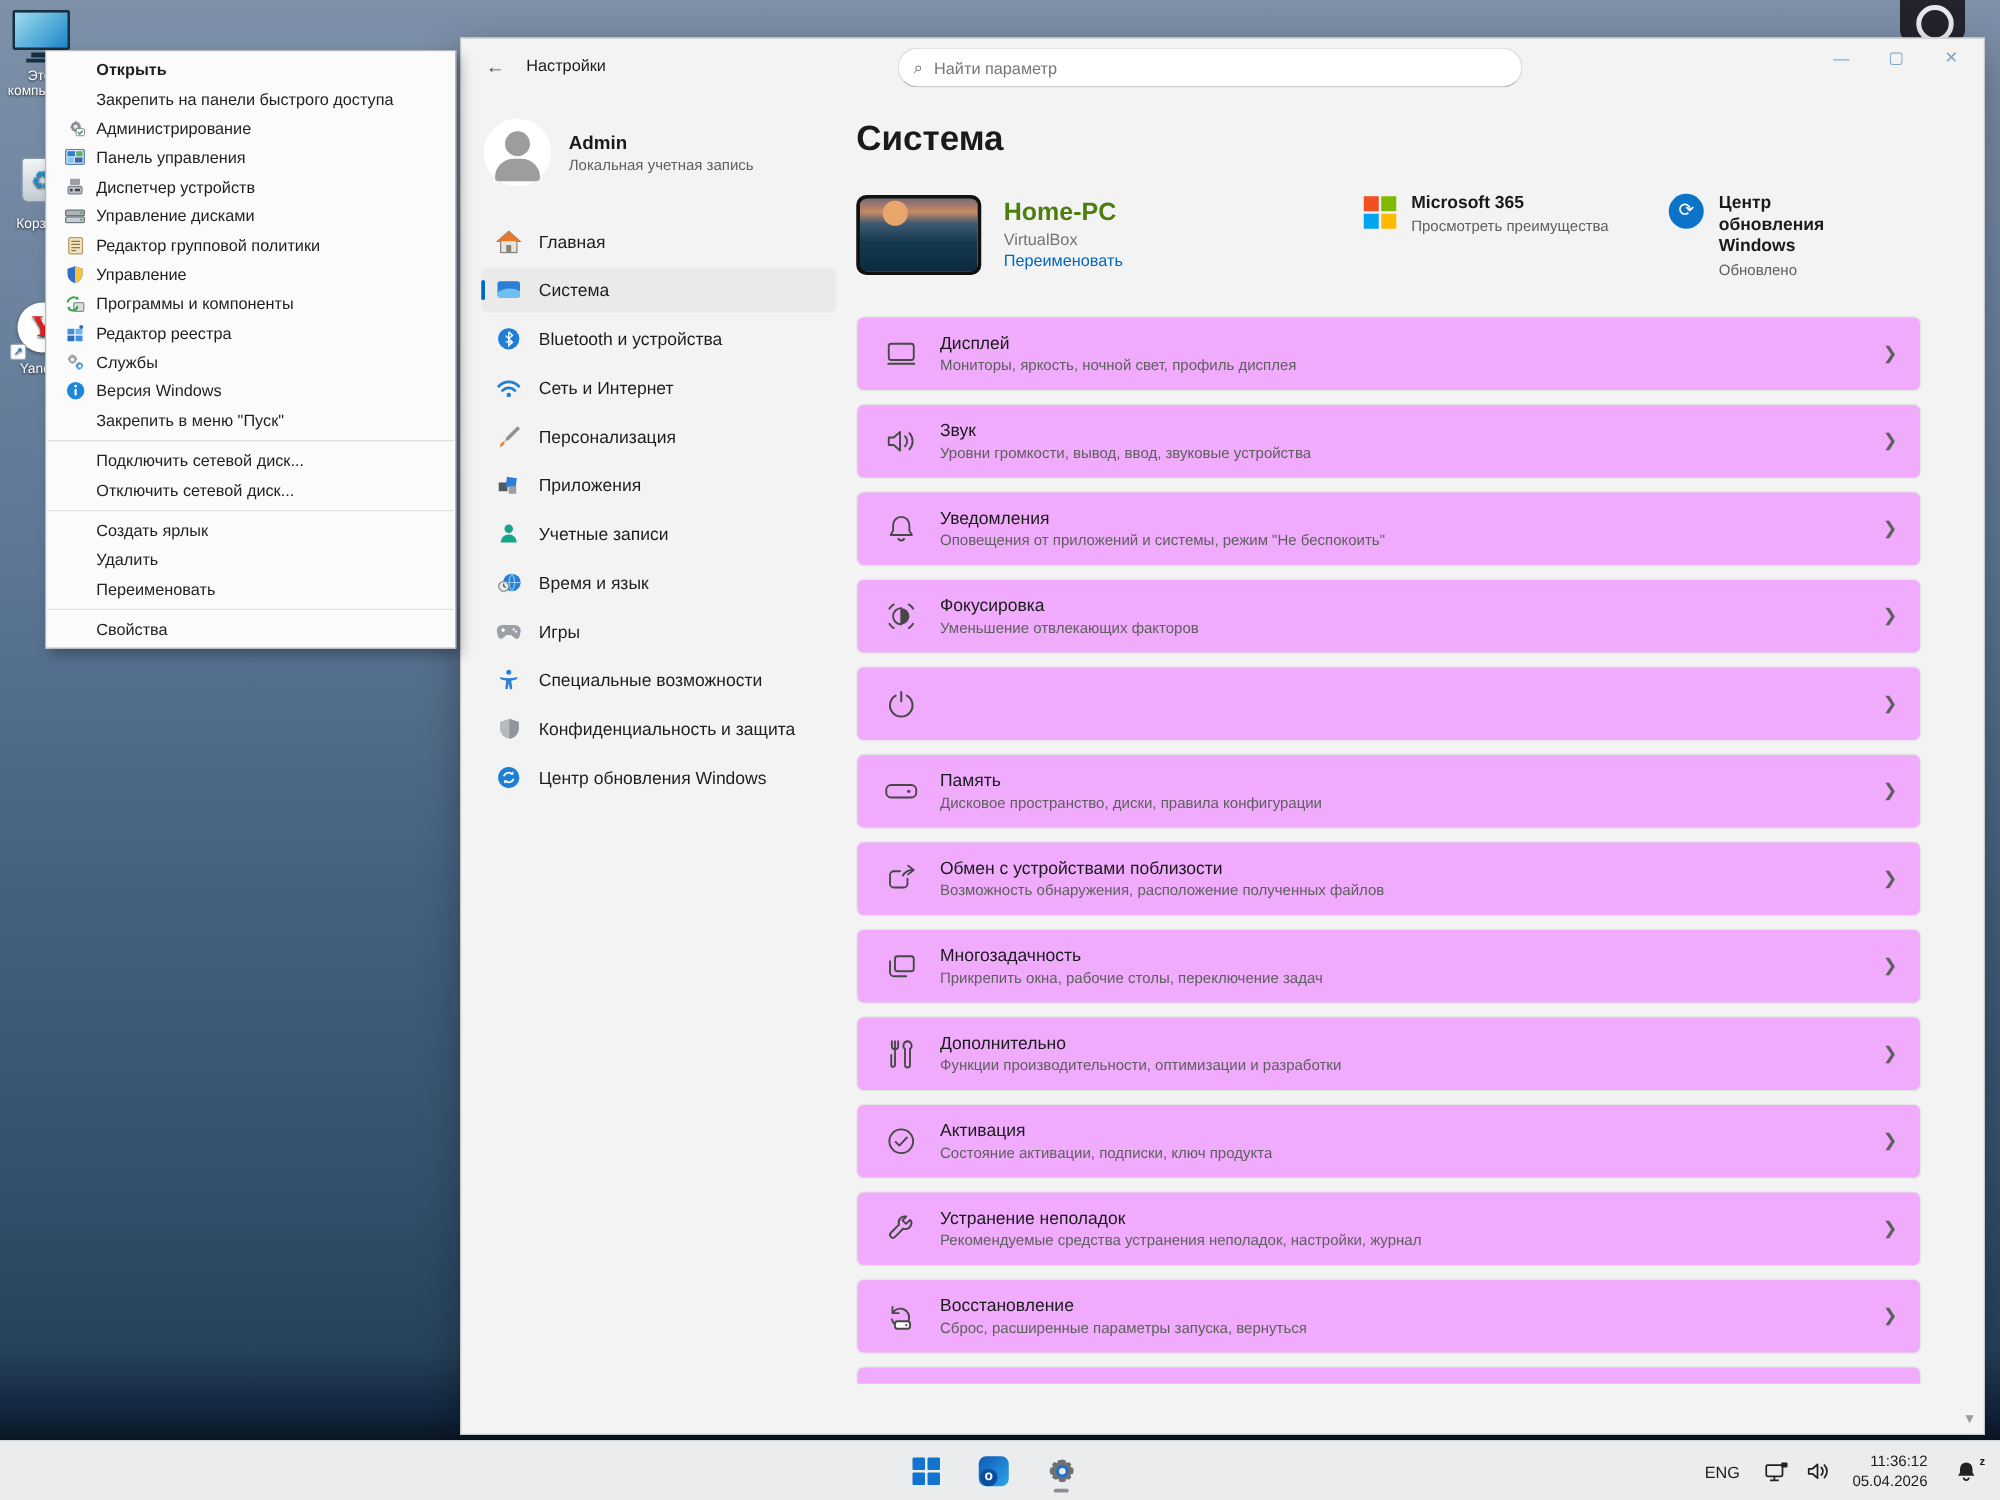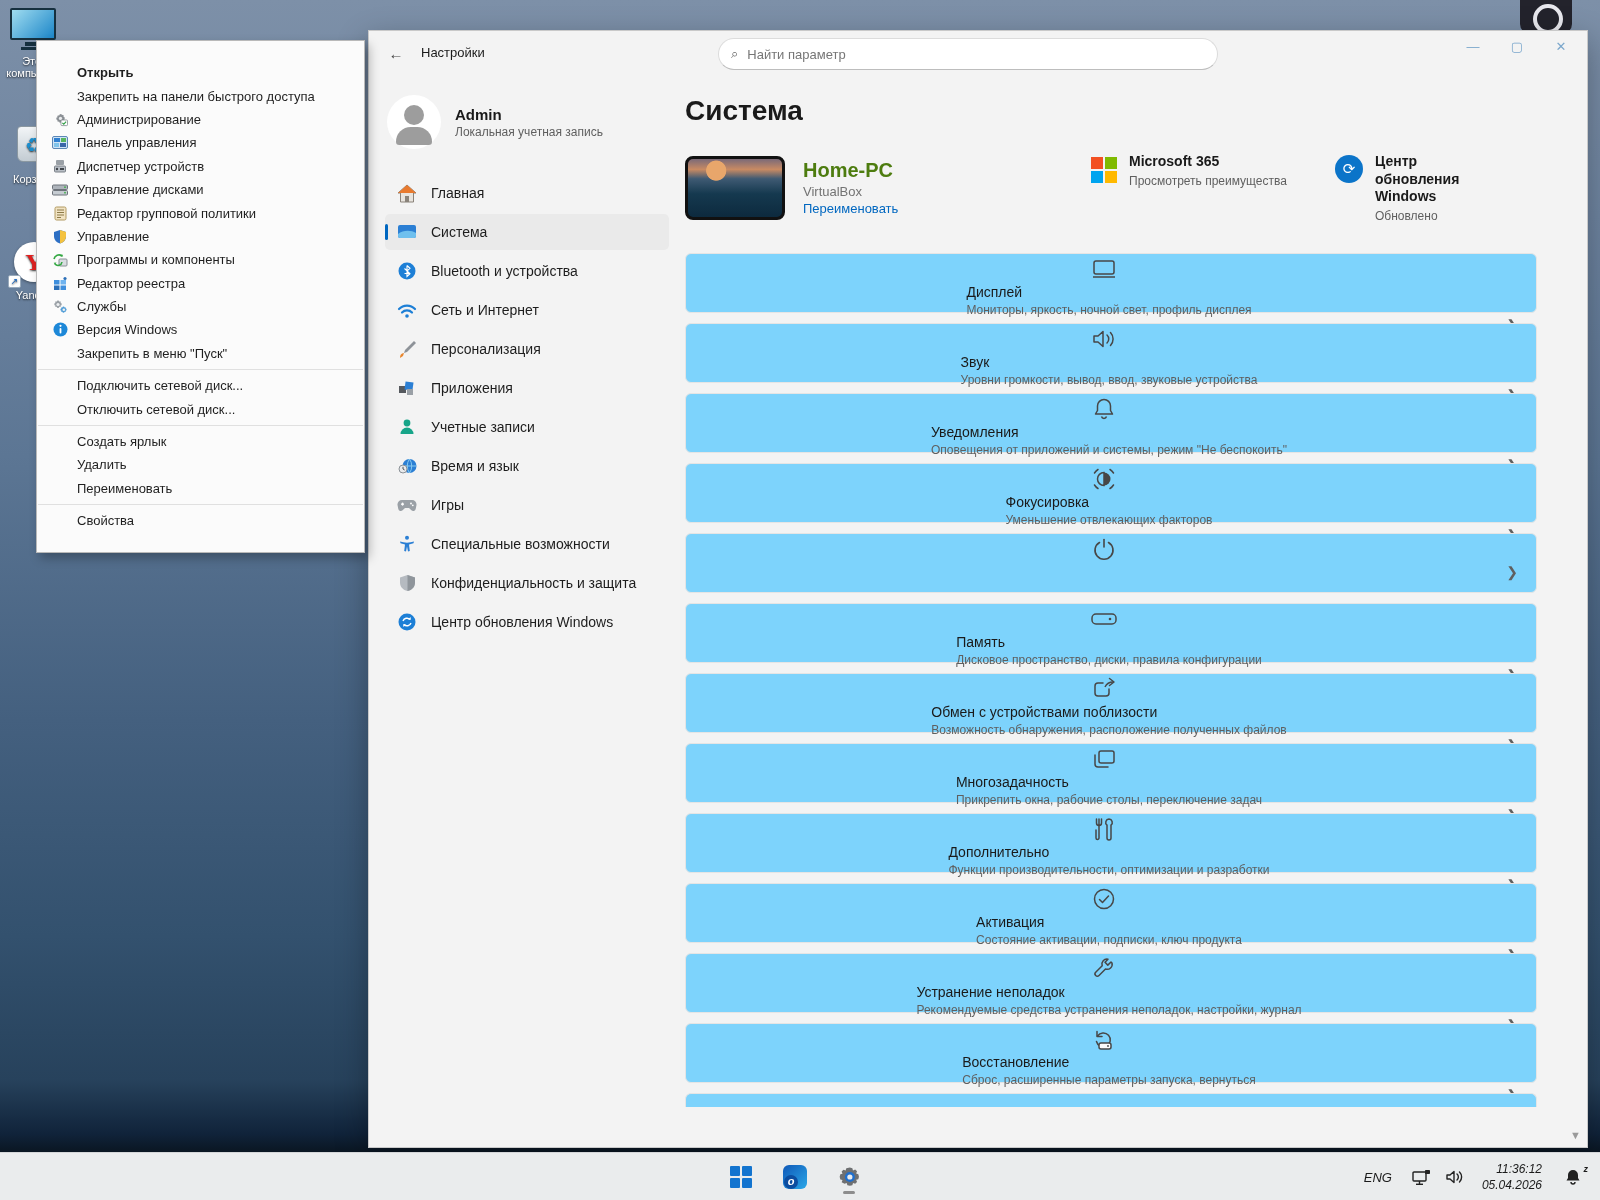--- a/index.html
+++ b/index.html
@@ -14,21 +14,21 @@
   .thispc-base { width:18px; height:4px; background:#16303f; margin:2px auto 0; }
   .thispc-foot { width:26px; height:3px; background:#16303f; margin:1px auto 0; }
   .bin-body { width:34px; height:36px; margin:4px auto 0; background:linear-gradient(180deg,#f2f5f7,#c3ccd3); border-radius:4px 4px 6px 6px; border:1px solid #8b98a1; position:relative; }
   .bin-body:before { content:"♻"; color:#1b8fd0; font-size:20px; line-height:36px; }
   .ya-circle { width:40px; height:40px; margin:2px auto 0; border-radius:50%; background:#fff; position:relative; box-shadow:0 1px 3px rgba(0,0,0,.4); }
   .ya-circle:before { content:"Y"; font-weight:bold; color:#e02020; font-size:24px; line-height:40px; font-family:"Liberation Serif",serif; }
   .shortcut-arrow { position:absolute; left:-2px; bottom:-2px; width:13px; height:13px; background:#fff; border:1px solid #9ab; border-radius:2px; font-size:9px; line-height:11px; color:#1565c0; }
   .app-top-right { position:absolute; right:28px; top:0; width:52px; height:34px; border-radius:0 0 10px 10px; background:#23232c; }
   .app-top-right:before { content:""; position:absolute; left:13px; top:4px; width:22px; height:22px; border:4px solid #e8e8ee; border-radius:50%; }
   
-  .ctx-menu { position:absolute; left:36px; top:40px; width:329px; background:#fbfbfb; border:1px solid #b9b9b9; box-shadow:4px 5px 10px rgba(0,0,0,.28); padding:20px 0; z-index:30; }
+  .ctx-menu { position:absolute; left:36px; top:40px; width:329px; background:#fbfbfb; border:1px solid #b9b9b9; box-shadow:4px 5px 10px rgba(0,0,0,.28); padding:3px 0; z-index:30; }
   .ctx-item { display:flex; align-items:center; height:23.4px; padding:0 10px 0 14px; font-size:13px; color:#1f1f1f; cursor:default; }
   .ctx-item .mi { width:18px; height:16px; margin-right:8px; flex:0 0 18px; display:flex; align-items:center; justify-content:center; }
   .ctx-item.bold { font-weight:bold; }
   .ctx-sep { height:1px; background:#e0e0e0; margin:4px 1px; }
   
   .win { position:absolute; left:368px; top:30px; width:1220px; height:1118px; background:#f3f3f3; border:1px solid #c9c9c9; box-shadow:0 10px 30px rgba(0,0,0,.3); z-index:10; overflow:hidden; }
   .titlebar { position:absolute; left:0; top:0; right:0; height:46px; }
   .back-btn { position:absolute; left:14px; top:12px; width:26px; height:22px; font-size:15px; color:#444; text-align:center; line-height:22px; border-radius:4px; }
   .win-title { position:absolute; left:52px; top:14px; font-size:13px; color:#1b1b1b; }
   .searchbox { position:absolute; left:349px; top:7px; width:500px; height:32px; background:#fff; border:1px solid #dcdcdc; border-bottom-color:#bdbdbd; border-radius:16px; display:flex; align-items:center; padding:0 12px; }
@@ -61,29 +61,29 @@
   .dev-rename { font-size:13px; color:#0067c0; cursor:pointer; }
   .devcards { display:flex; margin-left:auto; gap:44px; }
   .devcard { display:flex; align-items:flex-start; width:200px; }
   .ms-logo { width:26px; height:26px; display:grid; grid-template-columns:12px 12px; grid-gap:2px; margin:4px 12px 0 0; }
   .ms-logo i { width:12px; height:12px; }
   .upd-circ { width:28px; height:28px; border-radius:50%; background:#0b74c9; color:#fff; font-size:15px; text-align:center; line-height:28px; margin:2px 12px 0 0; flex:0 0 28px; }
   .devcard .t { font-size:14px; font-weight:bold; color:#1a1a1a; line-height:1.25; }
   .devcard .s { font-size:12px; color:#5f5f5f; margin-top:3px; }
   
   .rows { width:852px; }
-  .srow { position:relative; display:flex; align-items:center; height:60px; background:#7dd3fc; border:1px solid #e5e5e5; border-radius:6px; margin-bottom:10px; padding:0 18px 0 14px; cursor:default;flex-direction:column; }
+  .srow { position:relative; display:flex; align-items:center; height:60px; background:#f0abfc; border:1px solid #e5e5e5; border-radius:6px; margin-bottom:10px; padding:0 18px 0 14px; cursor:default; }
   .srow .ri { width:30px; height:30px; margin:0 16px 0 6px; flex:0 0 30px; display:flex; align-items:center; justify-content:center; }
   .srow .rt { font-size:14px; color:#1a1a1a; }
   .srow .rs { font-size:12px; color:#5f5f5f; margin-top:3px; }
   .srow .chev { margin-left:auto; color:#5f5f5f; font-size:14px; }
   .srow.stub { height:14px; border-bottom:none; border-radius:6px 6px 0 0; margin-bottom:0; }
   .scroll-arrow { position:absolute; right:6px; bottom:6px; color:#9a9a9a; font-size:11px; }
   
-  .taskbar { position:absolute; left:0; bottom:0; width:1600px; height:48px; background:#eaeced; border-top:1px solid #d4d6d8; z-index:40; display:flex; align-items:center;font-style:italic; }
+  .taskbar { position:absolute; left:0; bottom:0; width:1600px; height:48px; background:#eaeced; border-top:1px solid #d4d6d8; z-index:40; display:flex; align-items:center; }
   .tb-center { position:absolute; left:722px; top:0; height:48px; display:flex; align-items:center; gap:16px; }
   .tb-btn { width:38px; height:38px; border-radius:5px; display:flex; flex-direction:column; align-items:center; justify-content:center; position:relative; }
   .start-logo { width:22px; height:22px; display:grid; grid-template-columns:10px 10px; grid-gap:2px; }
   .start-logo i { background:#1374cf; width:10px; height:10px; border-radius:1px; }
   .outlook-logo { width:24px; height:24px; border-radius:6px; background:linear-gradient(135deg,#1059b8,#2aa7e8); position:relative; }
   .outlook-logo:before { content:"o"; position:absolute; left:1px; bottom:0px; width:14px; height:14px; background:#0c4da0; border-radius:50%; color:#fff; font-size:11px; line-height:13px; text-align:center; font-weight:bold; }
   .active-dash { position:absolute; bottom:2px; left:13px; width:12px; height:3px; border-radius:2px; background:#8d8d8d; }
   .tb-tray { position:absolute; right:14px; top:0; height:48px; display:flex; align-items:center; gap:14px; color:#1b1b1b; }
   .tray-lang { font-size:13px; padding:4px 6px; border-radius:4px; }
   .tray-ico { font-size:15px; color:#222; display:flex; align-items:center; }

